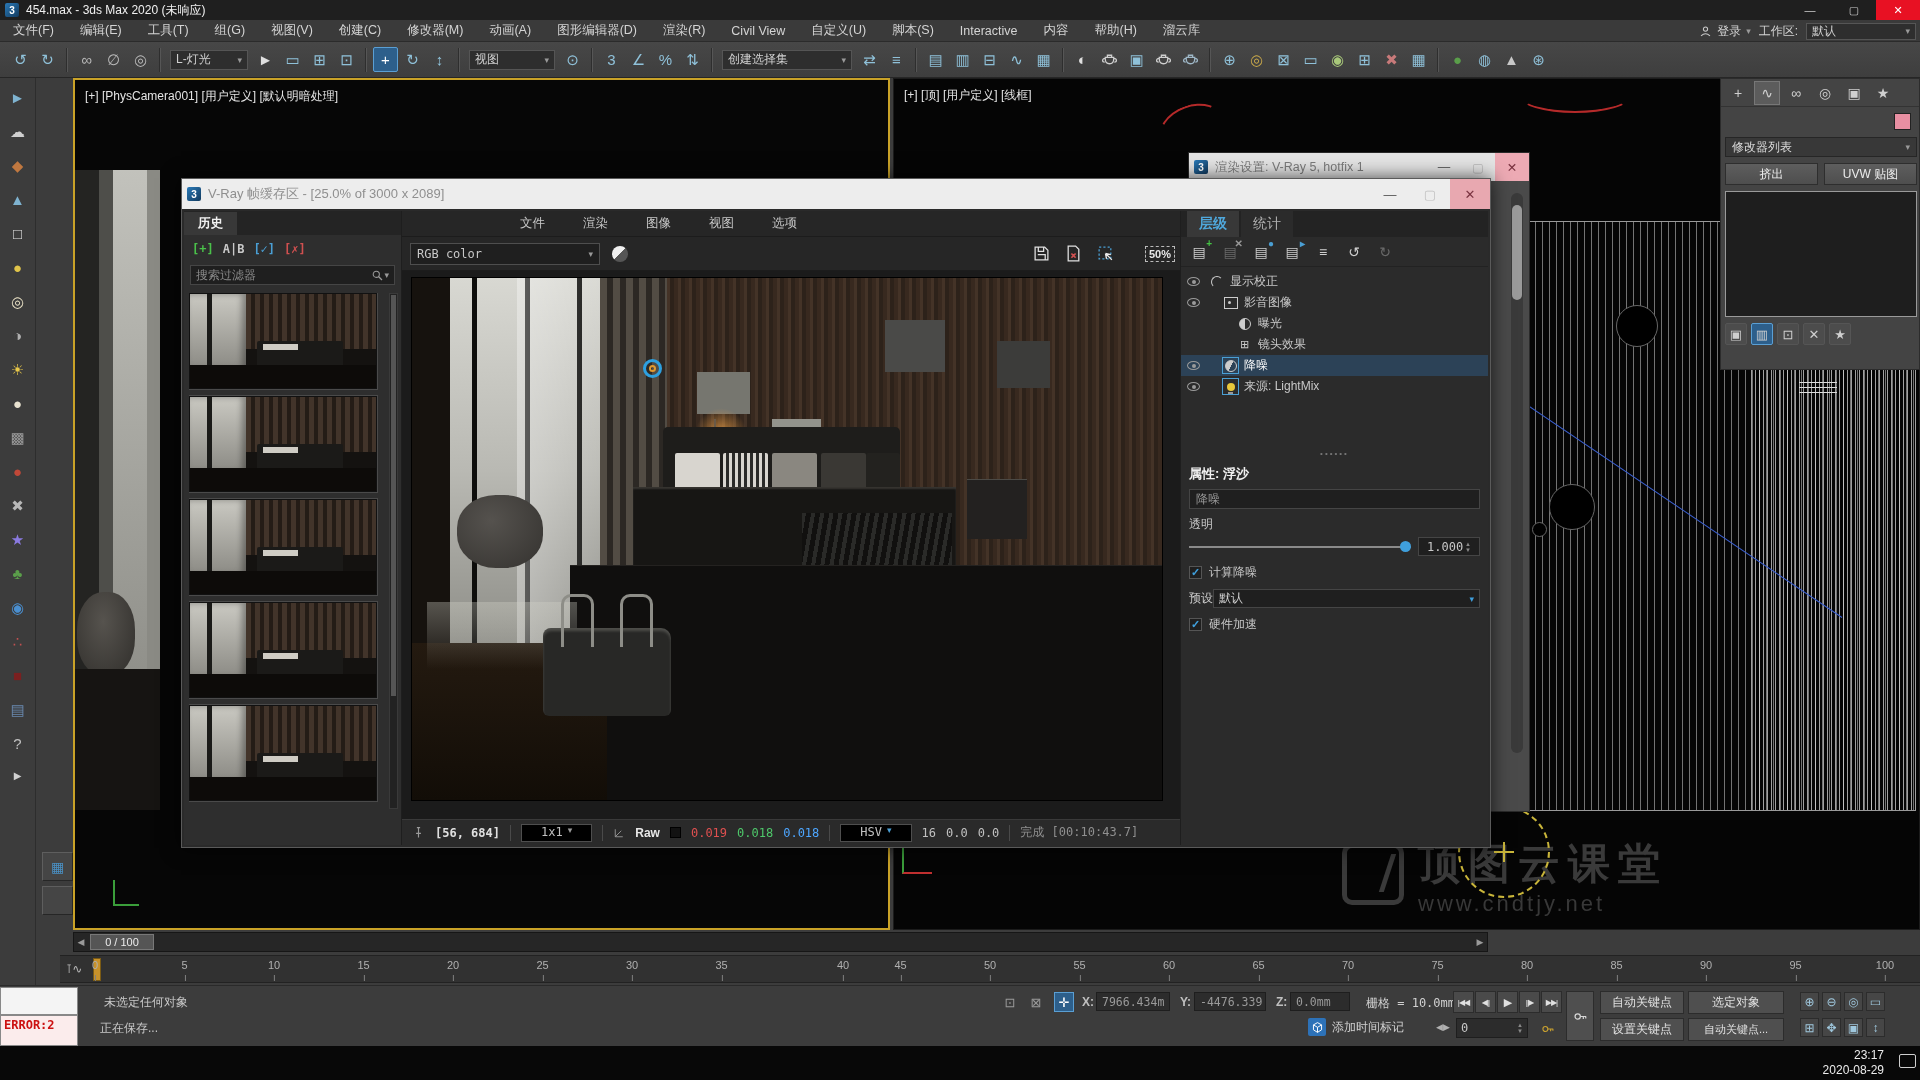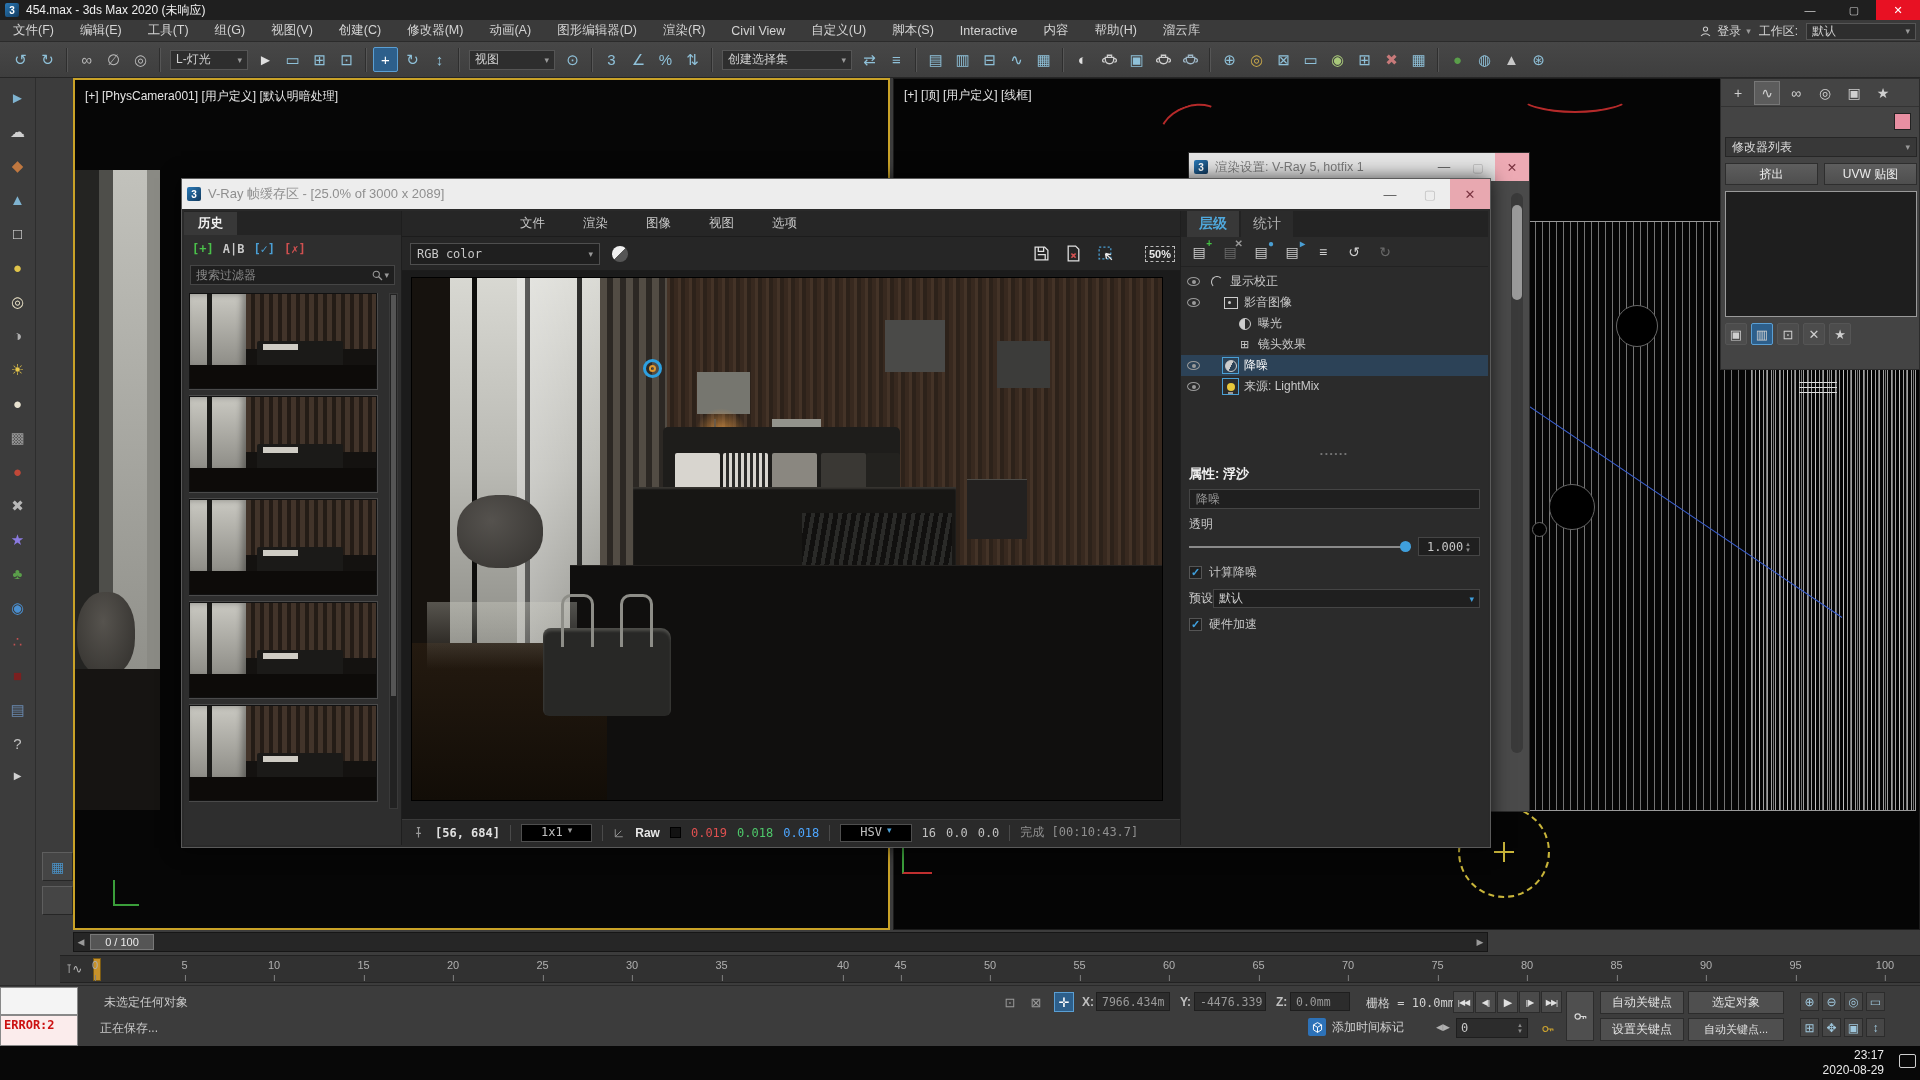--- a/index.html
+++ b/index.html
@@ -512,20 +512,27 @@
       <div class="wf-dense"></div>
     </div>
     <div class="wf-circle" style="left:722px;top:226px;width:42px;height:42px"></div>
     <div class="wf-circle" style="left:655px;top:405px;width:46px;height:46px"></div>
     <div class="wf-circle" style="left:638px;top:443px;width:15px;height:15px"></div>
     <div class="blue-line"></div>
     <div class="red-arc1"></div>
     <div class="red-arc2"></div>
     <div class="white-ticks"></div>
     <div class="gizmo-t"></div>
+    <div class="watermark">
+      <div class="wm-logo"></div>
+      <div>
+        <div class="wm-text1">顶图云课堂</div>
+        <div class="wm-text2">www.cndtjy.net</div>
+      </div>
+    </div>
     <div class="dash-circle"></div>
     <div class="dash-cross-v"></div>
     <div class="dash-cross-h"></div>
   </div>
 
   <div class="rs-window">
     <div class="rs-title">
       <div class="applogo">3</div>
       <span>渲染设置: V-Ray 5, hotfix 1</span>
       <div class="rs-btns">

